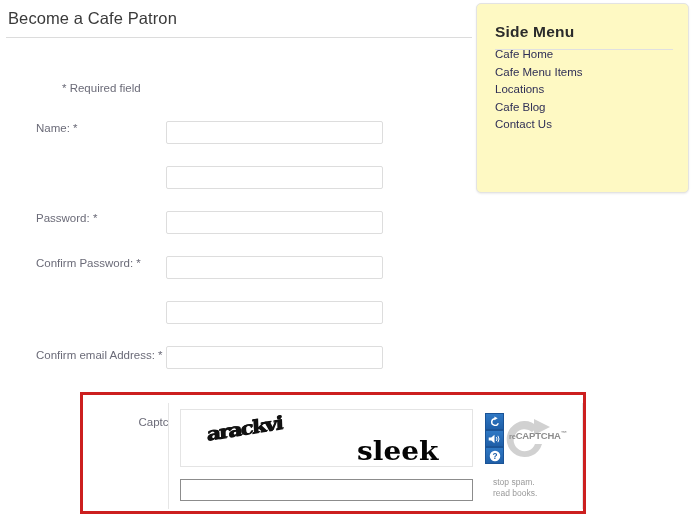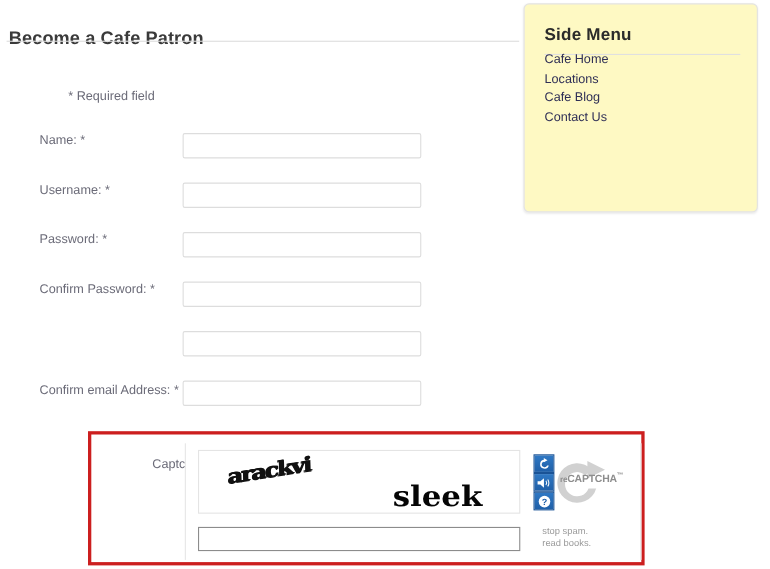--- a/index.html
+++ b/index.html
@@ -13,23 +13,23 @@
     font-family: "Liberation Sans", sans-serif;
     overflow: hidden;
     position: relative;
     color: #555;
   }
 
   
   #page-title {
     position: absolute;
     left: 8px;
-    top: 26px;
+    top: 9px;
     font-size: 16.5px;
-    font-weight: 700;
+    font-weight: 400;
     color: #3a3a3a;
     letter-spacing: 0.1px;
     white-space: nowrap;
   }
   #title-rule {
     position: absolute;
     left: 6px;
     top: 37px;
     width: 466px;
     height: 1px;
@@ -288,35 +288,35 @@
 <body>
 
 <div id="page-title">Become a Cafe Patron</div>
 <div id="title-rule"></div>
 
 <div id="side-menu">
   <div id="side-menu-title">Side Menu</div>
   <div id="side-menu-rule"></div>
   <ul id="side-menu-list">
     <li>Cafe Home</li>
+    <li>Cafe Menu Items</li>
     <li>Locations</li>
     <li>Cafe Blog</li>
     <li>Contact Us</li>
   </ul>
 </div>
 
 <div id="required-note">* Required field</div>
 
 <div class="form-row" id="row-name">
   <div class="form-label">Name: *</div>
   <input class="form-input" type="text" value="" style="">
 </div>
 
 <div class="form-row" id="row-username">
-  <div class="form-label">Username: *</div>
   <input class="form-input" type="text" value="" style="">
 </div>
 
 <div class="form-row" id="row-password">
   <div class="form-label">Password: *</div>
   <input class="form-input" type="text" value="" style="">
 </div>
 
 <div class="form-row" id="row-confirmpw">
   <div class="form-label">Confirm Password: *</div>

